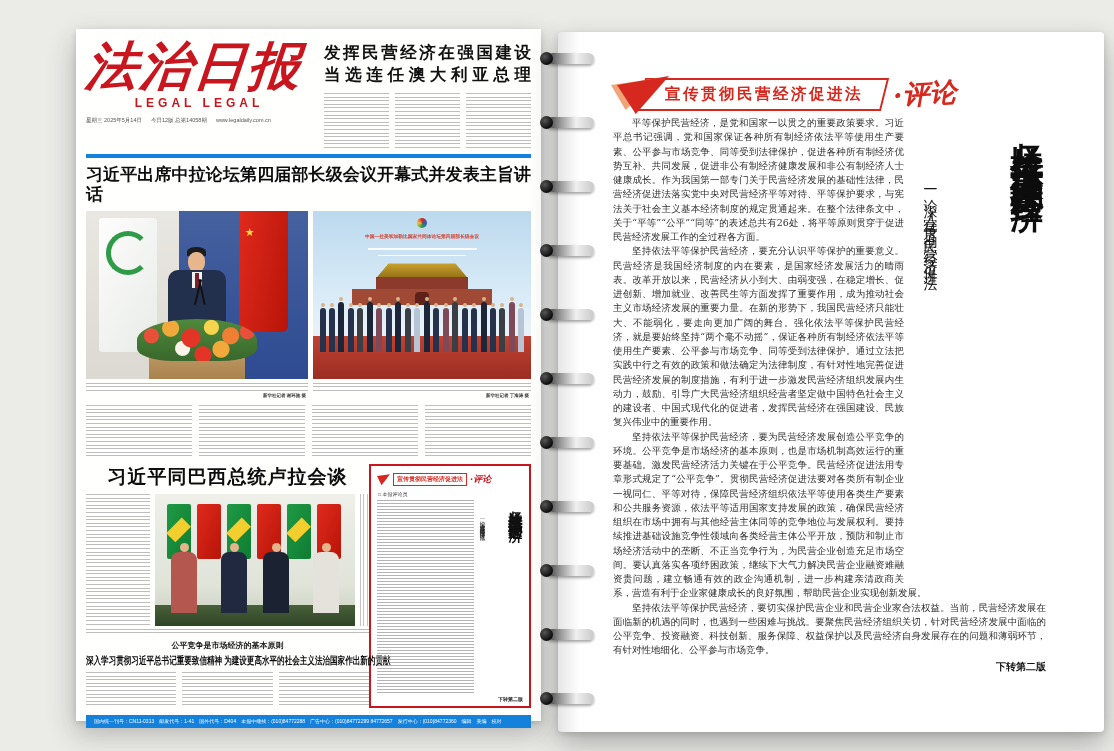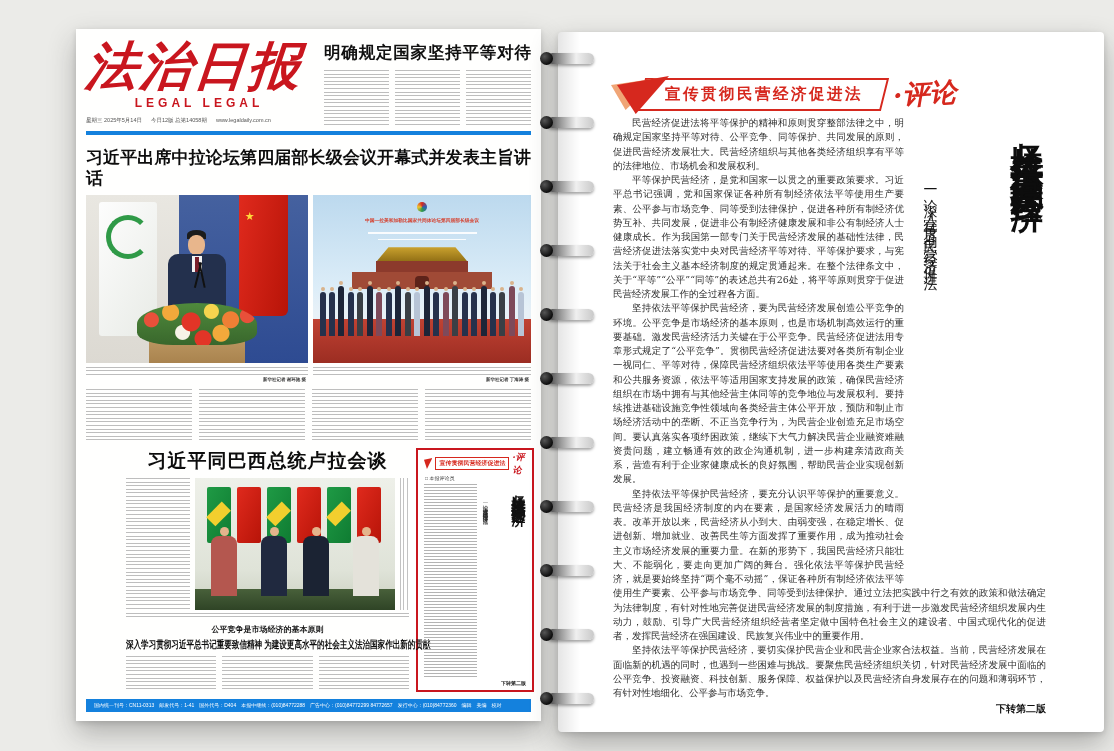--- a/index.html
+++ b/index.html
@@ -25,21 +25,21 @@
   .dateline{display:flex;gap:9px;margin-top:7px;font-size:5.5px;color:#555;white-space:nowrap;}
   .mast-right{flex:1;padding-left:12px;padding-top:2px;}
   .h-top{font-size:16.5px;font-weight:900;color:#111;line-height:1.35;text-align:justify;text-align-last:justify;}
   .mini-cols{display:flex;gap:6px;margin-top:7px;}
   .mini-cols .sim{flex:1;height:56px;}
   .sim{background-image:repeating-linear-gradient(to bottom,#a8a8a8 0 1px,transparent 1px 3.6px);opacity:.75;}
   .sim-light{background-image:repeating-linear-gradient(to bottom,#bdbdbd 0 1px,transparent 1px 3.4px);}
   .sim-vert{background-image:repeating-linear-gradient(to right,#a8a8a8 0 1px,transparent 1px 3.4px);opacity:.7;}
   .blue-rule{height:4px;background:#1481dd;margin-top:5px;}
   .h-main{
-    margin-top:13px;font-size:17px;font-weight:900;color:#0d0d0d;
+    margin-top:7px;font-size:17px;font-weight:900;color:#0d0d0d;
     text-align:justify;text-align-last:justify;letter-spacing:0;line-height:1.2;
   }
   
   .photo-row{display:flex;gap:5px;margin-top:6px;height:168px;}
   .photo{position:relative;overflow:hidden;background:#cfd6de;}
   .photo1{width:222px;}
   .photo2{flex:1;}
   
   .p1-wall{position:absolute;left:0;top:0;width:42%;height:100%;background:linear-gradient(180deg,#e9e7e1,#dcd9d2);}
   .p1-blue{position:absolute;right:0;top:0;width:58%;height:100%;background:linear-gradient(180deg,#45619f,#2e4b92);}
@@ -89,21 +89,21 @@
   
   .cap-row{display:flex;gap:5px;margin-top:3px;}
   .cap{height:16px;position:relative;}
   .cap .sim-light{position:absolute;left:0;top:1px;right:0;height:8px;}
   .credit{position:absolute;right:2px;bottom:0;font-size:4.5px;color:#333;font-weight:bold;}
   .cap1{width:222px;} .cap2{flex:1;}
   
   .body-cols{display:flex;gap:7px;margin-top:7px;}
   .body-cols .sim{flex:1;height:52px;}
   
-  .mid{display:flex;gap:7px;margin-top:7px;height:244px;margin-left:40px;}
+  .mid{display:flex;margin-top:7px;height:244px;}
   .mid-left{width:283px;display:flex;flex-direction:column;}
   .h-second{font-size:19px;font-weight:900;color:#0d0d0d;letter-spacing:1px;text-align:center;}
   .mid-photo-row{display:flex;gap:5px;margin-top:4px;height:142px;}
   .mid-photo-row .sim{width:64px;height:100%;}
   .photo3{flex:1;position:relative;overflow:hidden;background:#e8ebe2;}
   .vert-sliver{width:9px;height:100%;}
   .p3-wall{position:absolute;inset:0;background:linear-gradient(180deg,#eef0e9,#dfe3d8 70%,#c9cfbf);}
   .p3-plants{position:absolute;left:0;bottom:0;width:100%;height:16%;background:linear-gradient(180deg,#48603a,#2f4426);}
   .p3-flag{position:absolute;top:7%;width:12%;height:42%;border-radius:2px;}
   .p3-br{background:linear-gradient(115deg,#1f9a45,#0f7c32);}
@@ -171,21 +171,22 @@
     <div class="mast-left">
       <div class="paper-title">法治日报</div>
       <div class="paper-sub">LEGAL LEGAL</div>
       <div class="dateline">
         <span>星期三 2025年5月14日</span>
         <span>今日12版 总第14058期</span>
         <span>www.legaldaily.com.cn</span>
       </div>
     </div>
     <div class="mast-right">
-      <div class="h-top">明确规定国家坚持平等对待</div>
+      <div class="h-top">发挥民营经济在强国建设</div>
+      <div class="h-top">当选连任澳大利亚总理</div>
       <div class="mini-cols">
         <div class="sim"></div>
         <div class="sim"></div>
         <div class="sim"></div>
       </div>
     </div>
   </div>
   <div class="blue-rule"></div>
 
   <div class="h-main">习近平出席中拉论坛第四届部长级会议开幕式并发表主旨讲话</div>
@@ -327,24 +328,23 @@
     </div>
     <div class="banner-tag">·评论</div>
   </div>
 
 
   <div class="article-body">
     <div class="title-float">
       <div class="v-title">坚持依法平等保护民营经济</div>
       <div class="v-subtitle">一论深入宣传贯彻民营经济促进法</div>
     </div>
-    <p>民营经济促进法将平等保护的精神和原则贯穿整部法律之中，明确规定国家坚持平等对待、公平竞争、同等保护、共同发展的原则，促进民营经济发展壮大。民营经济组织与其他各类经济组织享有平等的法律地位、市场机会和发展权利。</p>
     <p>平等保护民营经济，是党和国家一以贯之的重要政策要求。习近平总书记强调，党和国家保证各种所有制经济依法平等使用生产要素、公平参与市场竞争、同等受到法律保护，促进各种所有制经济优势互补、共同发展，促进非公有制经济健康发展和非公有制经济人士健康成长。作为我国第一部专门关于民营经济发展的基础性法律，民营经济促进法落实党中央对民营经济平等对待、平等保护要求，与宪法关于社会主义基本经济制度的规定贯通起来。在整个法律条文中，关于“平等”“公平”“同等”的表述总共有26处，将平等原则贯穿于促进民营经济发展工作的全过程各方面。</p>
+    <p>坚持依法平等保护民营经济，要充分认识平等保护的重要意义。民营经济是我国经济制度的内在要素，是国家经济发展活力的晴雨表。改革开放以来，民营经济从小到大、由弱变强，在稳定增长、促进创新、增加就业、改善民生等方面发挥了重要作用，成为推动社会主义市场经济发展的重要力量。在新的形势下，我国民营经济只能壮大、不能弱化，要走向更加广阔的舞台。强化依法平等保护民营经济，就是要始终坚持“两个毫不动摇”，保证各种所有制经济依法平等使用生产要素、公平参与市场竞争、同等受到法律保护。通过立法把实践中行之有效的政策和做法确定为法律制度，有针对性地完善促进民营经济发展的制度措施，有利于进一步激发民营经济组织发展内生动力，鼓励、引导广大民营经济组织经营者坚定做中国特色社会主义的建设者、中国式现代化的促进者，发挥民营经济在强国建设、民族复兴伟业中的重要作用。</p>
     <p>坚持依法平等保护民营经济，要为民营经济发展创造公平竞争的环境。公平竞争是市场经济的基本原则，也是市场机制高效运行的重要基础。激发民营经济活力关键在于公平竞争。民营经济促进法用专章形式规定了“公平竞争”。贯彻民营经济促进法要对各类所有制企业一视同仁、平等对待，保障民营经济组织依法平等使用各类生产要素和公共服务资源，依法平等适用国家支持发展的政策，确保民营经济组织在市场中拥有与其他经营主体同等的竞争地位与发展权利。要持续推进基础设施竞争性领域向各类经营主体公平开放，预防和制止市场经济活动中的垄断、不正当竞争行为，为民营企业创造充足市场空间。要认真落实各项纾困政策，继续下大气力解决民营企业融资难融资贵问题，建立畅通有效的政企沟通机制，进一步构建亲清政商关系，营造有利于企业家健康成长的良好氛围，帮助民营企业实现创新发展。</p>
-    <p>坚持依法平等保护民营经济，要充分认识平等保护的重要意义。民营经济是我国经济制度的内在要素，是国家经济发展活力的晴雨表。改革开放以来，民营经济从小到大、由弱变强，在稳定增长、促进创新、增加就业、改善民生等方面发挥了重要作用，成为推动社会主义市场经济发展的重要力量。在新的形势下，我国民营经济只能壮大、不能弱化，要走向更加广阔的舞台。强化依法平等保护民营经济，就是要始终坚持“两个毫不动摇”，保证各种所有制经济依法平等使用生产要素、公平参与市场竞争、同等受到法律保护。通过立法把实践中行之有效的政策和做法确定为法律制度，有针对性地完善促进民营经济发展的制度措施，有利于进一步激发民营经济组织发展内生动力，鼓励、引导广大民营经济组织经营者坚定做中国特色社会主义的建设者、中国式现代化的促进者，发挥民营经济在强国建设、民族复兴伟业中的重要作用。</p>
     <p>坚持依法平等保护民营经济，要切实保护民营企业和民营企业家合法权益。当前，民营经济发展在面临新的机遇的同时，也遇到一些困难与挑战。要聚焦民营经济组织关切，针对民营经济发展中面临的公平竞争、投资融资、科技创新、服务保障、权益保护以及民营经济自身发展存在的问题和薄弱环节，有针对性地细化、公平参与市场竞争。</p>
     <div class="continuation">下转第二版</div>
   </div>
 </div>
 
 <div class="rings">
   <div class="ring" style="top:52px">
       <div class="bar"></div>
       <div class="dot"></div>
     </div>

